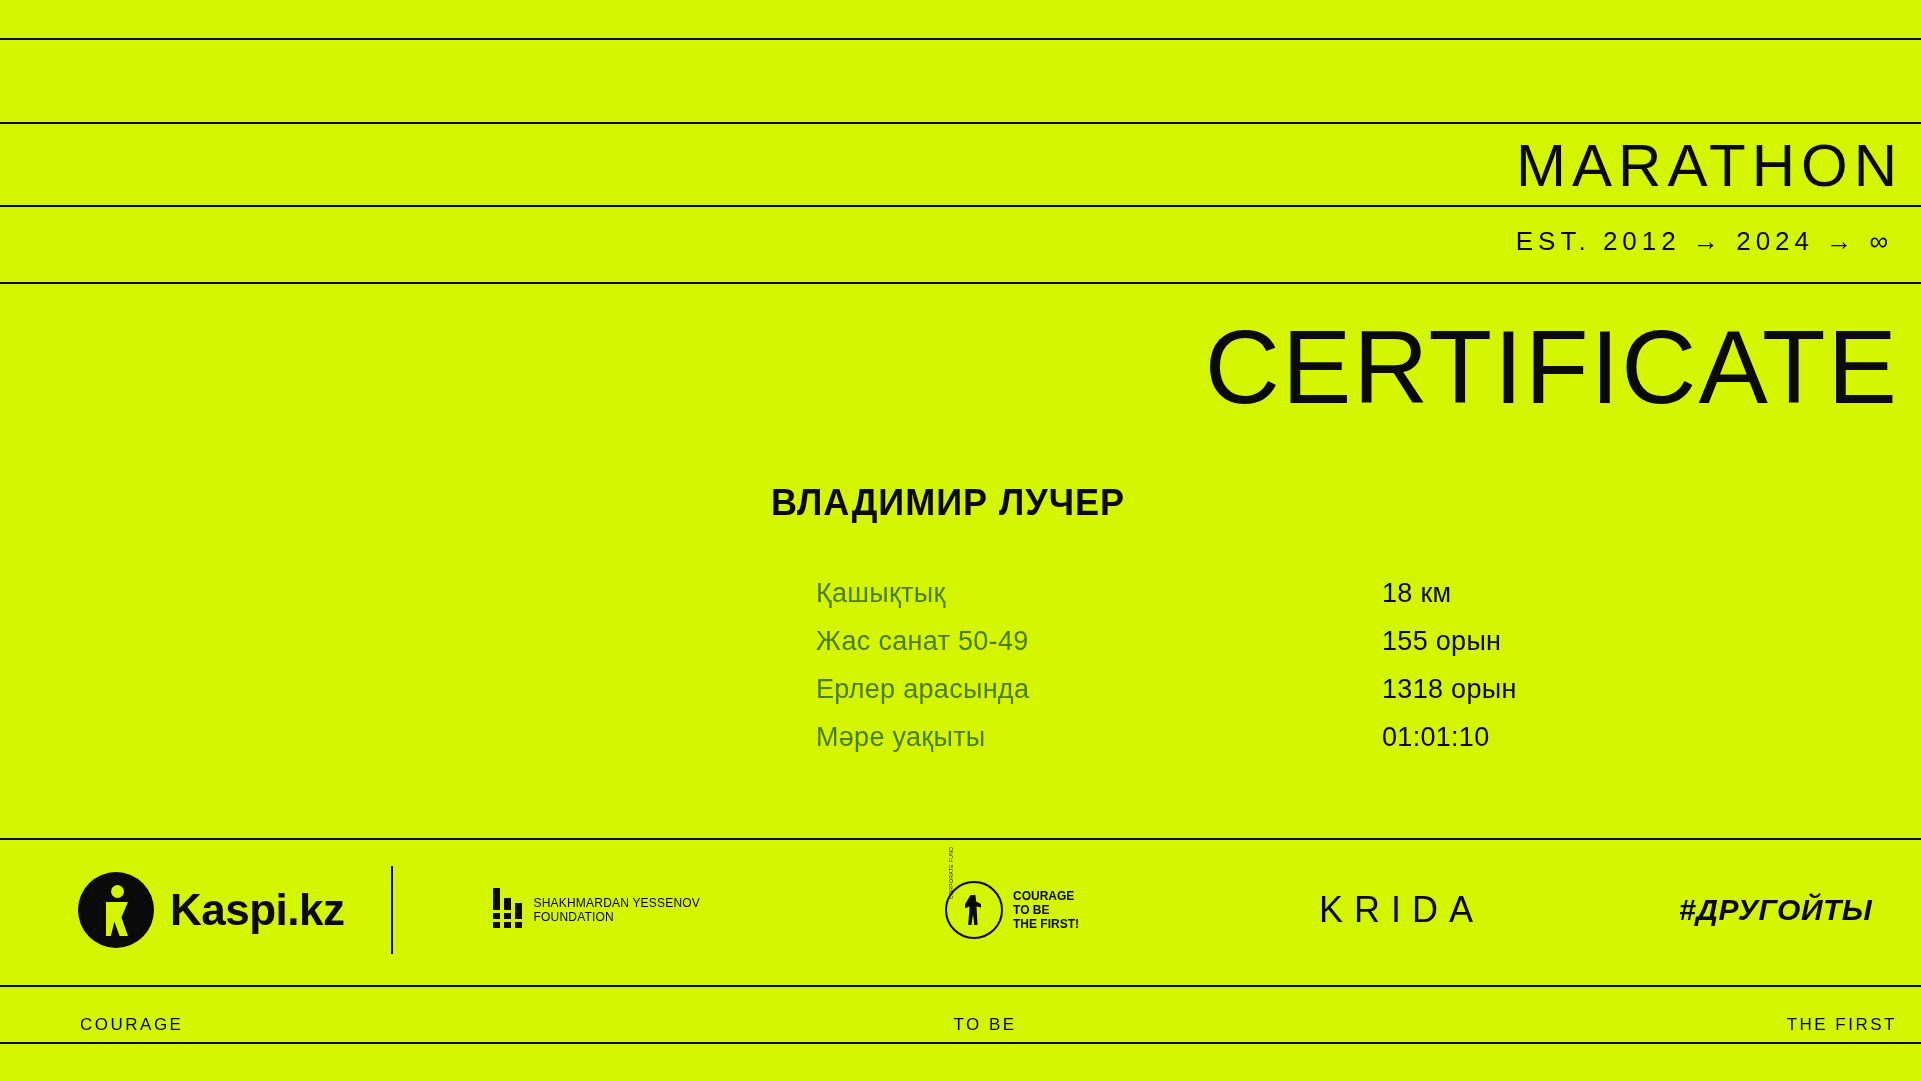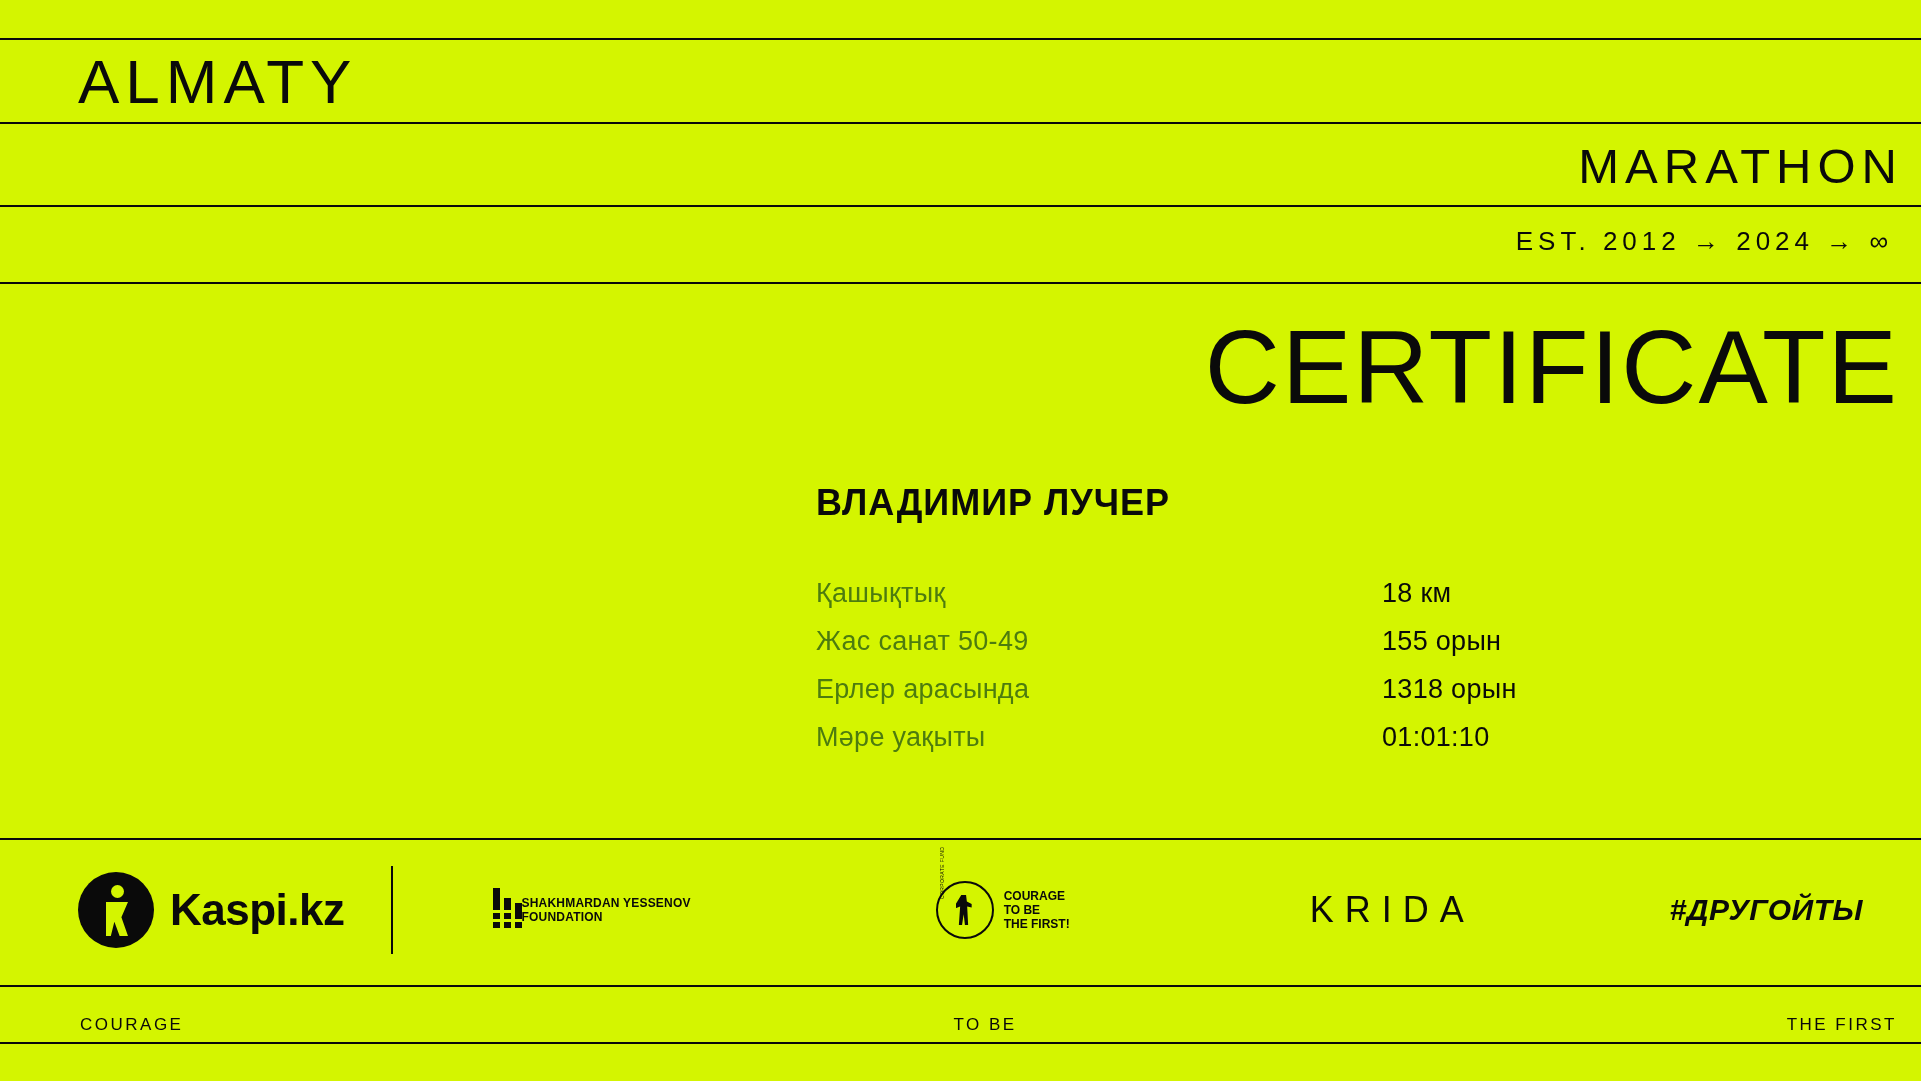--- a/index.html
+++ b/index.html
@@ -43,21 +43,21 @@
     line-height: 72px;
     font-weight: 400;
     letter-spacing: 6px;
     color: #0a0a0a;
     font-family: "Liberation Sans", sans-serif;
   }
   .marathon {
     position: absolute;
     right: 18px;
     top: 130px;
-    font-size: 49px;
+    font-size: 60px;
     line-height: 72px;
     font-weight: 400;
     letter-spacing: 6px;
     color: #0a0a0a;
     text-align: center;
   }
   .est {
     position: absolute;
     right: 28px;
     top: 226px;
@@ -77,21 +77,21 @@
     letter-spacing: 2px;
     color: #0a0a0a;
     text-align: right;
     font-weight: 400;
     margin-left: 24px;
   }
 
   
   .runner-name {
     position: absolute;
-    left: 816px;
+    left: 771px;
     top: 482px;
     font-size: 36px;
     letter-spacing: 1px;
     font-weight: 700;
     color: #0a0a0a;
   }
 
   
   .results {
     position: absolute;
@@ -186,23 +186,23 @@
     flex-direction: column;
     justify-content: flex-end;
     gap: 3px;
   }
   .yess-col i {
     display: block;
     width: 7px;
     background: #0a0a0a;
   }
   .yess-text {
-    margin-left: 0;
+    margin-left: 12px;
     font-size: 12px;
-    font-weight: 700;
+    font-weight: 400;
     line-height: 14px;
     color: #0a0a0a;
     letter-spacing: 0.2px;
   }
   .sp-courage {
     display: flex;
     align-items: center;
     margin-left: 245px;
   }
   .courage-seal {
@@ -280,21 +280,20 @@
 <div class="certificate">
 
   <div class="hline l1"></div>
   <div class="hline l2"></div>
   <div class="hline l3"></div>
   <div class="hline l4"></div>
   <div class="hline l5"></div>
   <div class="hline l6"></div>
   <div class="hline l7"></div>
 
-  <div class="almaty">ALMATY</div>
   <div class="marathon">MARATHON</div>
   <div class="est">EST. 2012 → 2024 → ∞</div>
 
   <div class="cert-title">CERTIFICATE</div>
 
   <div class="runner-name">ВЛАДИМИР ЛУЧЕР</div>
 
   <div class="results">
     <div class="result-row">
       <div class="result-label">Қашықтық</div>

